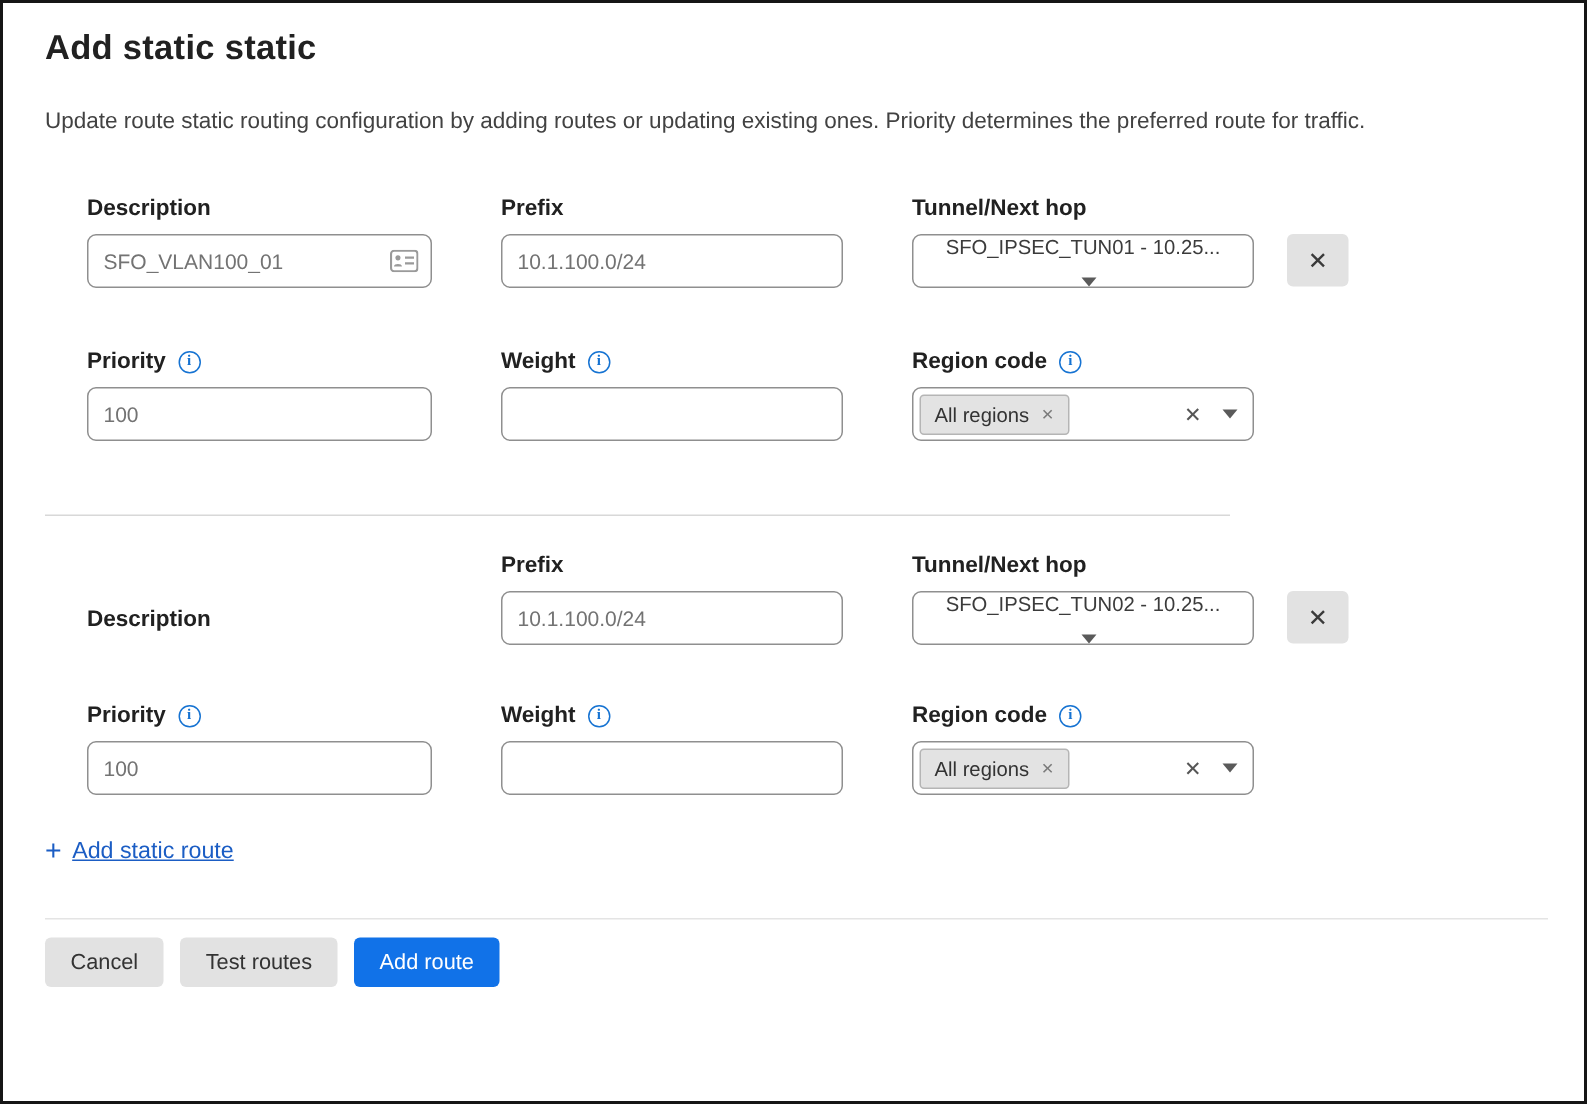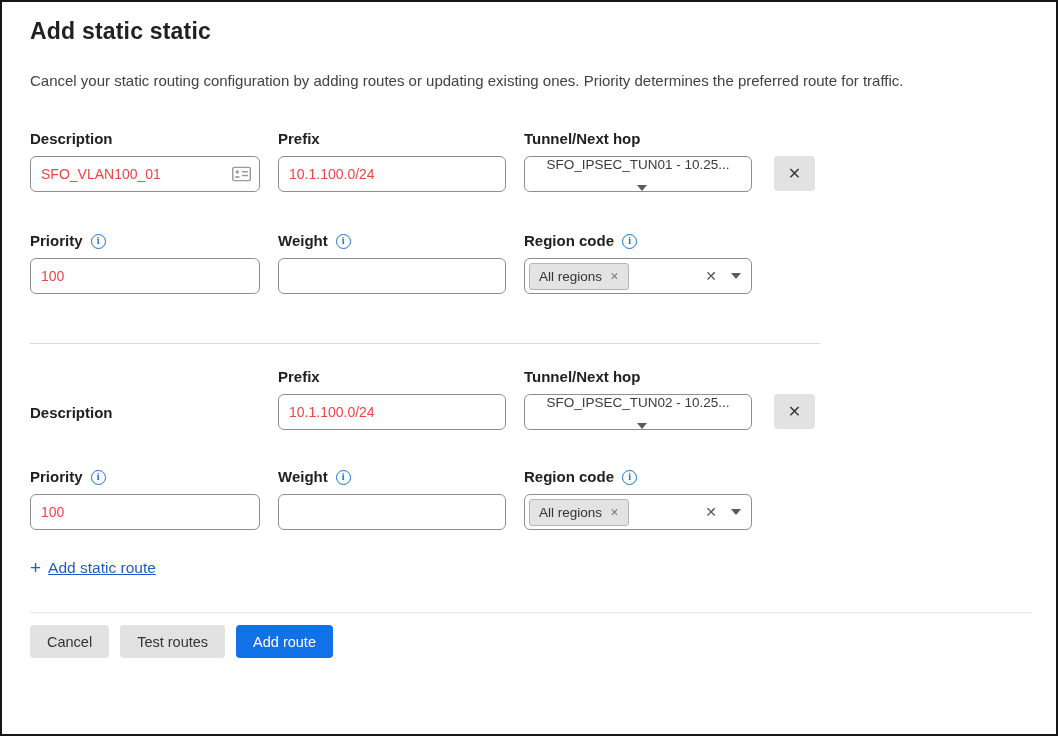--- a/index.html
+++ b/index.html
@@ -22,21 +22,21 @@
     margin-top: 25px; font-size: 15px; color: #424242; line-height: 20px;
   }
   .recommend-text {
     margin-top: 29px; font-size: 15px; color: #424242; line-height: 20px;
   }
 
   .form-row { display: flex; align-items: flex-end; }
   .row-1 { margin-top: 38px; }
   .row-2 { margin-top: 39px; }
 
-  .field { display: flex; flex-direction: column; }
+  .field { display: flex; flex-direction: column; margin-left: 28px; }
   .field.col1 { width: 230px; margin-right: 18px; }
   .field.col2 { width: 228px; margin-right: 18px; }
   .field.col3 { width: 228px; }
 
   .field-label {
     font-size: 15px; font-weight: 700; color: #212121;
     line-height: 20px; margin-bottom: 7px;
     display: flex; align-items: center;
   }
   .info-icon {
@@ -45,21 +45,21 @@
     border: 1.4px solid #1673d2; border-radius: 50%;
     color: #1673d2; font-size: 10px; font-weight: 700;
     font-family: "Liberation Serif", serif;
     line-height: 1; cursor: default;
   }
 
   .text-input-wrap { position: relative; width: 100%; }
   input.text-input {
     width: 100%; height: 36px;
     border: 1px solid #8f8f8f; border-radius: 6px;
-    padding: 0 10px; font-size: 14px; color: #ef4444;
+    padding: 0 10px; font-size: 14px; color: #737373;
     font-family: "Liberation Sans", sans-serif;
     background: #fff; outline: none;
   }
   input.text-input.has-icon { padding-right: 32px; }
   .contact-icon {
     position: absolute; right: 9px; top: 50%; transform: translateY(-50%);
     display: inline-flex; line-height: 0;
   }
 
   .dropdown {
@@ -133,21 +133,21 @@
   }
   .btn-secondary { background: #e2e2e2; color: #333; margin-right: 11px; }
   .btn-primary { background: #1172e8; color: #fff; font-weight: 400; }
 </style>
 </head>
 <body>
 
 <div class="dialog">
 
   <div class="title">Add static static</div>
-  <div class="desc-text">Cancel your static routing configuration by adding routes or updating existing ones. Priority determines the preferred route for traffic.</div>
+  <div class="desc-text">Update route static routing configuration by adding routes or updating existing ones. Priority determines the preferred route for traffic.</div>
 
   <div>
     <div class="form-row row-1">
       <div class="field col1">
         <span class="field-label">Description</span>
         <div class="text-input-wrap">
           <input class="text-input has-icon" type="text" value="SFO_VLAN100_01" style="">
           <span class="contact-icon">
             <svg width="19" height="15" viewBox="0 0 19 15">
               <rect x="0.7" y="0.7" width="17.6" height="13.6" rx="2" fill="none" stroke="#9a9a9a" stroke-width="1.4"></rect>

